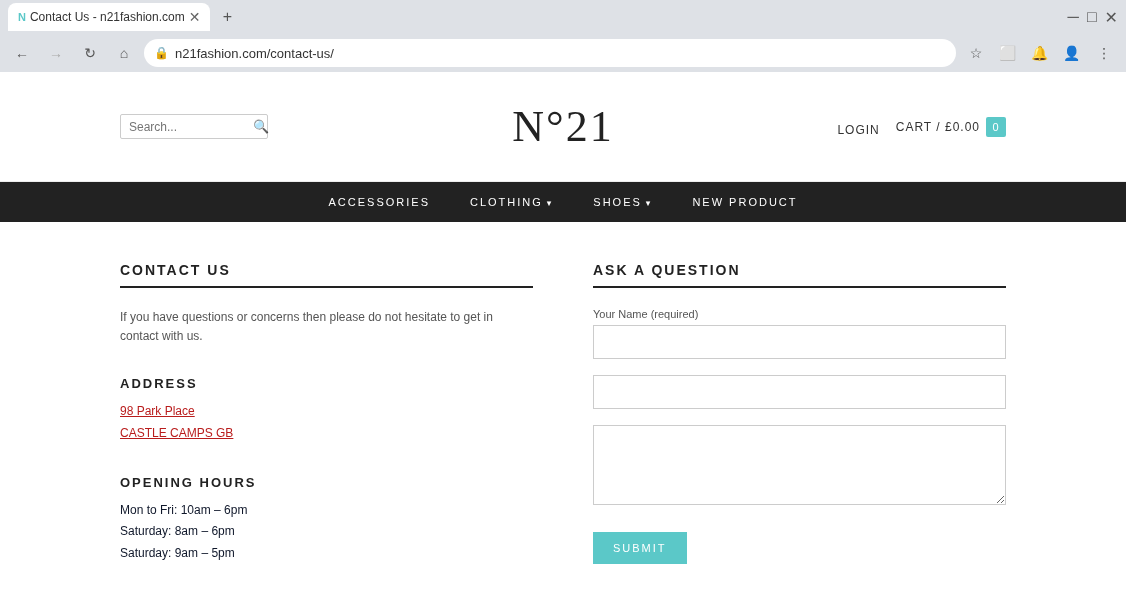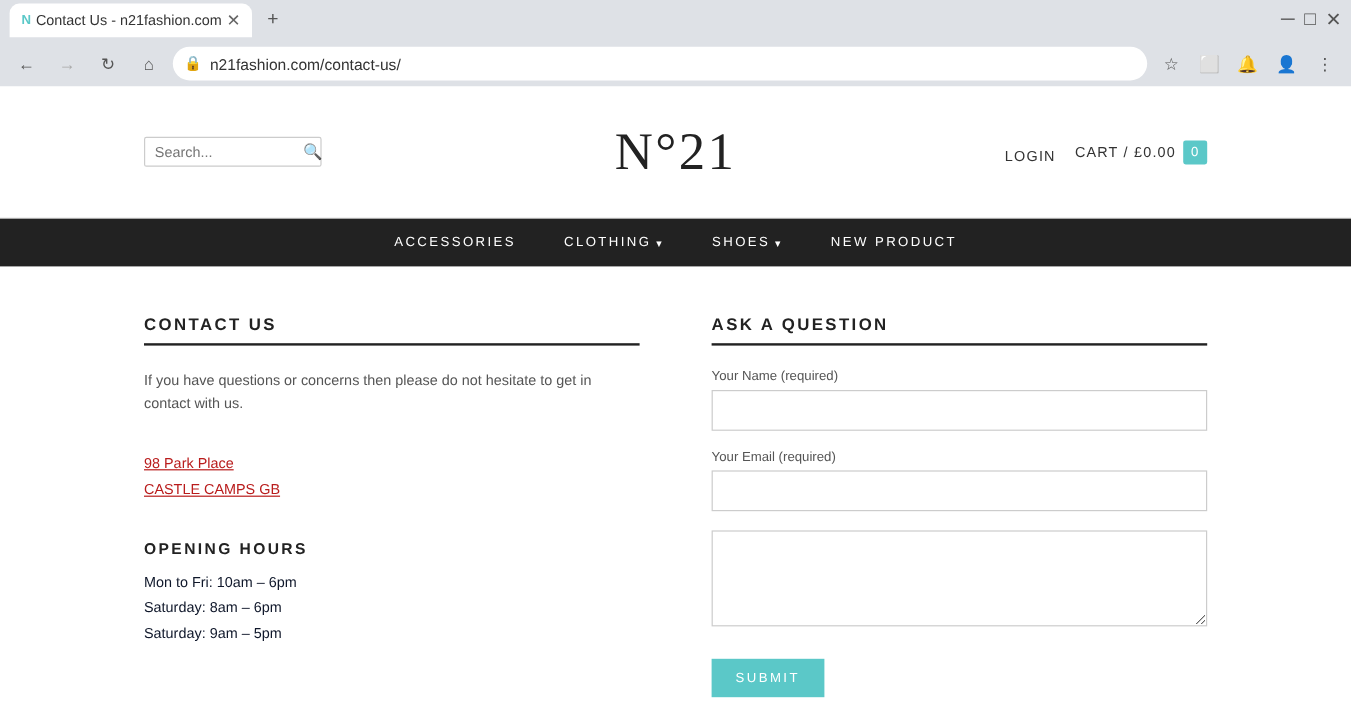--- a/index.html
+++ b/index.html
@@ -372,20 +372,21 @@
       <span>NEW PRODUCT</span>
     </a>
   </nav>
 
   <div class="main-content">
 
     <div class="left-column">
       <div class="section-title">CONTACT US</div>
       <p class="contact-intro">If you have questions or concerns then please do not hesitate to get in contact with us.</p>
 
+      <div class="address-section-title">ADDRESS</div>
       <div class="address-text-content">
         <div>98 Park Place</div>
         <div>CASTLE CAMPS GB</div>
       </div>
 
       <div class="hours-section-title">OPENING HOURS</div>
       <div class="hours-text">
         <div>Mon to Fri: 10am – 6pm</div>
         <div>Saturday: 8am – 6pm</div>
         <div>Saturday: 9am – 5pm</div>
@@ -394,21 +395,20 @@
 
     <div class="right-column">
       <div class="section-title">ASK A QUESTION</div>
 
       <div class="form-group">
         <label class="form-label">Your Name (required)</label>
         <input class="form-input" type="text" style="">
       </div>
 
       <div class="form-group">
-        <label class="form-label">Your Email (required)</label>
         <input class="form-input" type="email" style="">
       </div>
 
       <div class="form-group">
         <textarea class="form-textarea" style=""></textarea>
       </div>
 
       <button class="submit-btn">SUBMIT</button>
     </div>
   </div>

